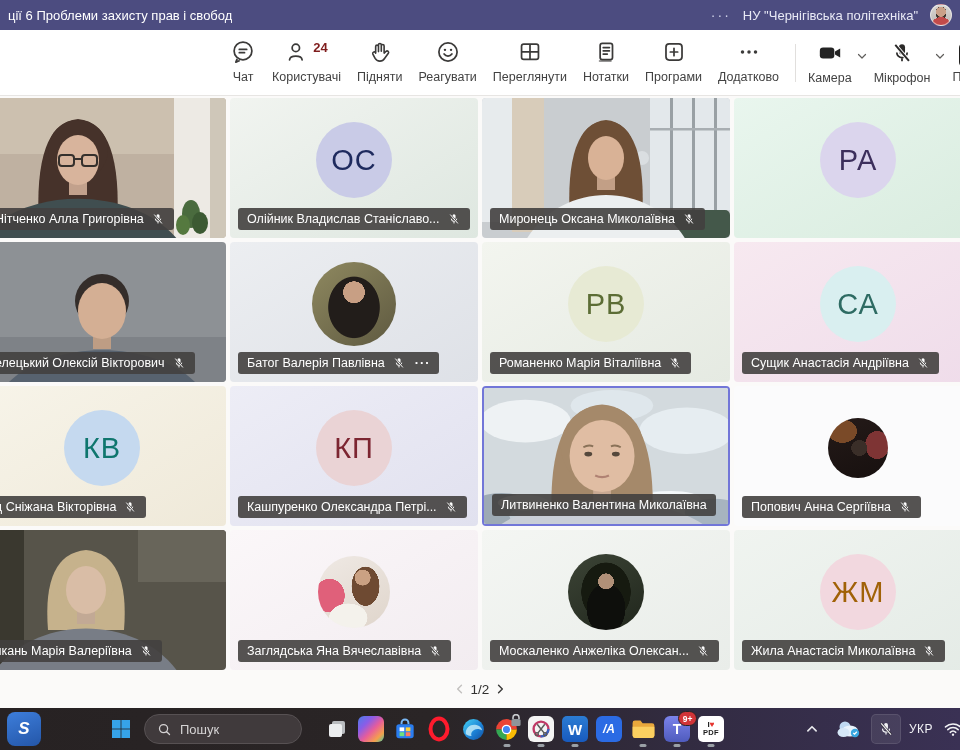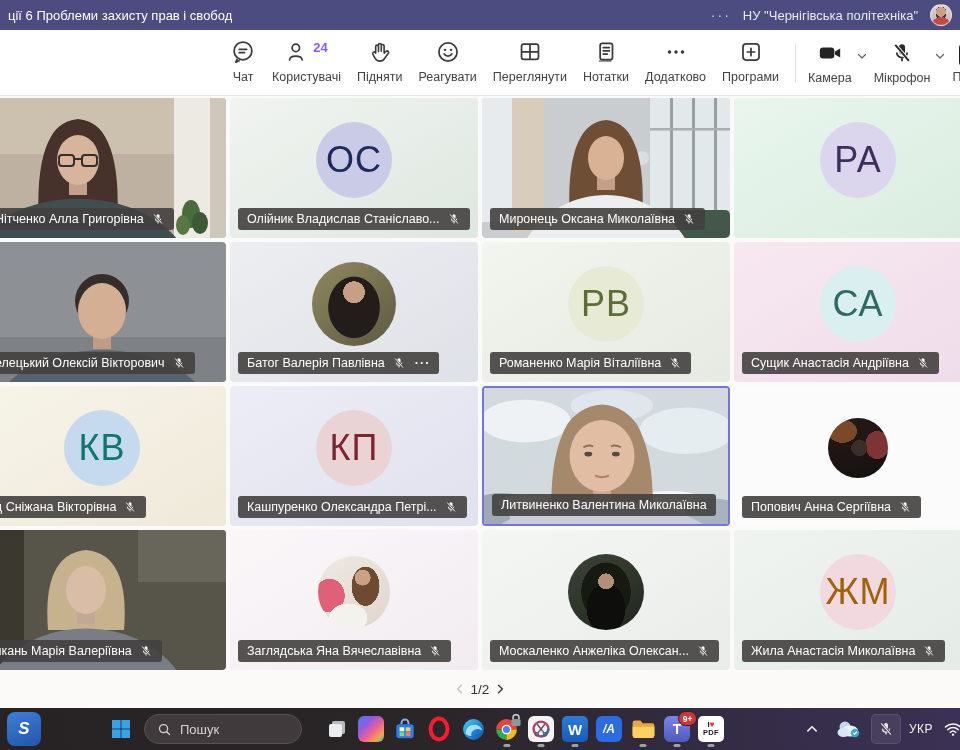--- a/index.html
+++ b/index.html
@@ -20,41 +20,41 @@
                 linear-gradient(#d8d5d2,#bdb8b4);
     border:1px solid rgba(255,255,255,.5); }
 
   
   #toolbar { height:66px; background:#fff; border-bottom:1px solid #e7e5e3;
     display:flex; align-items:center; padding-left:222px; overflow:hidden; }
   .tbtn { display:flex; flex-direction:column; align-items:center; justify-content:center;
     padding:4px 8px; gap:2px; color:#424242; font-size:12.5px; cursor:pointer; border-radius:4px; }
   .tbtn .ic { height:26px; display:flex; align-items:flex-end; }
   .tbtn .icwrap { display:flex; align-items:flex-start; }
-  .tb-badge { font-weight:700; font-size:13px; color:#8b5cf6; margin-left:2px; margin-top:1px; }
+  .tb-badge { font-weight:700; font-size:13px; color:#7f1d1d; margin-left:2px; margin-top:1px; }
   .tb-divider { width:1px; height:38px; background:#e1dfdd; margin:0 10px 0 8px; }
   #tb-av-group { margin-left:auto; display:flex; align-items:center; }
   .av-btn { display:flex; flex-direction:column; align-items:center; gap:2px;
     font-size:12.5px; color:#424242; padding:4px 2px; }
   .chev { color:#605e5c; display:flex; align-items:center; margin:0 4px 14px 2px; }
   #share-btn { margin-right:-16px; }
   #share-square { width:26px; height:26px; border-radius:6px; background:#1f1e1d;
     display:flex; align-items:center; justify-content:center; }
 
   
   #grid-viewport { position:relative; height:572px; margin-top:2px; overflow:hidden; }
   #tiles { position:absolute; left:-22px; top:0; width:1004px; display:grid;
     grid-template-columns:repeat(4,248px); grid-auto-rows:140px; gap:4px; }
   .tile { position:relative; border-radius:4px; overflow:hidden; }
   .tile.active { border:2.5px solid #7276d8;padding-left:7px; }
   .tile svg.vid { position:absolute; inset:0; display:block; }
   .center-holder { position:absolute; inset:0; display:flex; align-items:center;
     justify-content:center; padding-bottom:16px; }
   .ini { border-radius:50%; display:flex; align-items:center; justify-content:center;
-    width:76px; height:76px; font-size:36px; letter-spacing:1px; }
+    width:76px; height:76px; font-size:29px; letter-spacing:1px; }
   .photo { border-radius:50%; }
   .plabel { position:absolute; left:8px; bottom:8px; display:flex; align-items:center;
     gap:7px; background:rgba(66,64,63,.9); color:#fff; font-size:12.5px;
     padding:4px 9px; border-radius:3px; white-space:nowrap; max-width:236px; }
   .plabel .more-dots { letter-spacing:1px; font-weight:700; margin-left:2px; }
 
   
   #pager { height:38px; display:flex; align-items:center; justify-content:center; gap:4px;
     color:#323130; font-size:13.5px; }
   .pg-ch { display:flex; align-items:center; cursor:pointer; }
@@ -157,38 +157,38 @@
                 <path d="M6 20.2h10.6" stroke="#3b3a39" stroke-width="1.4" stroke-linecap="round" opacity=".7"></path>
               </svg></span>
           </span>
         </span>
         <span>Нотатки</span>
       </div>
       <div class="tbtn">
         <span class="ic">
           <span class="icwrap">
             <span><svg width="26" height="26" viewBox="0 0 24 24">
+                <rect x="4.6" y="4.6" width="14.8" height="14.8" rx="3" fill="none" stroke="#3b3a39" stroke-width="1.6"></rect>
+                <path d="M12 8.6v6.8M8.6 12h6.8" stroke="#3b3a39" stroke-width="1.6" stroke-linecap="round"></path>
+              </svg></span>
+          </span>
+        </span>
+        <span>Програми</span>
+      </div>
+      <div class="tbtn">
+        <span class="ic">
+          <span class="icwrap">
+            <span><svg width="26" height="26" viewBox="0 0 24 24">
                 <circle cx="6" cy="12" r="1.6" fill="#3b3a39"></circle>
                 <circle cx="12" cy="12" r="1.6" fill="#3b3a39"></circle>
                 <circle cx="18" cy="12" r="1.6" fill="#3b3a39"></circle>
               </svg></span>
           </span>
         </span>
         <span>Додатково</span>
-      </div>
-      <div class="tbtn">
-        <span class="ic">
-          <span class="icwrap">
-            <span><svg width="26" height="26" viewBox="0 0 24 24">
-                <rect x="4.6" y="4.6" width="14.8" height="14.8" rx="3" fill="none" stroke="#3b3a39" stroke-width="1.6"></rect>
-                <path d="M12 8.6v6.8M8.6 12h6.8" stroke="#3b3a39" stroke-width="1.6" stroke-linecap="round"></path>
-              </svg></span>
-          </span>
-        </span>
-        <span>Програми</span>
       </div>
     </div>
   <div id="tb-av-group">
     <div class="tb-divider"></div>
     <div class="av-btn">
       <span class="ic">
         <svg width="26" height="26" viewBox="0 0 24 24">
             <rect x="2.6" y="7" width="13.4" height="10" rx="3" fill="#242424"></rect>
             <path d="M16.6 10.6l4.8-2.7v8.2l-4.8-2.7z" fill="#242424"></path>
           </svg>

